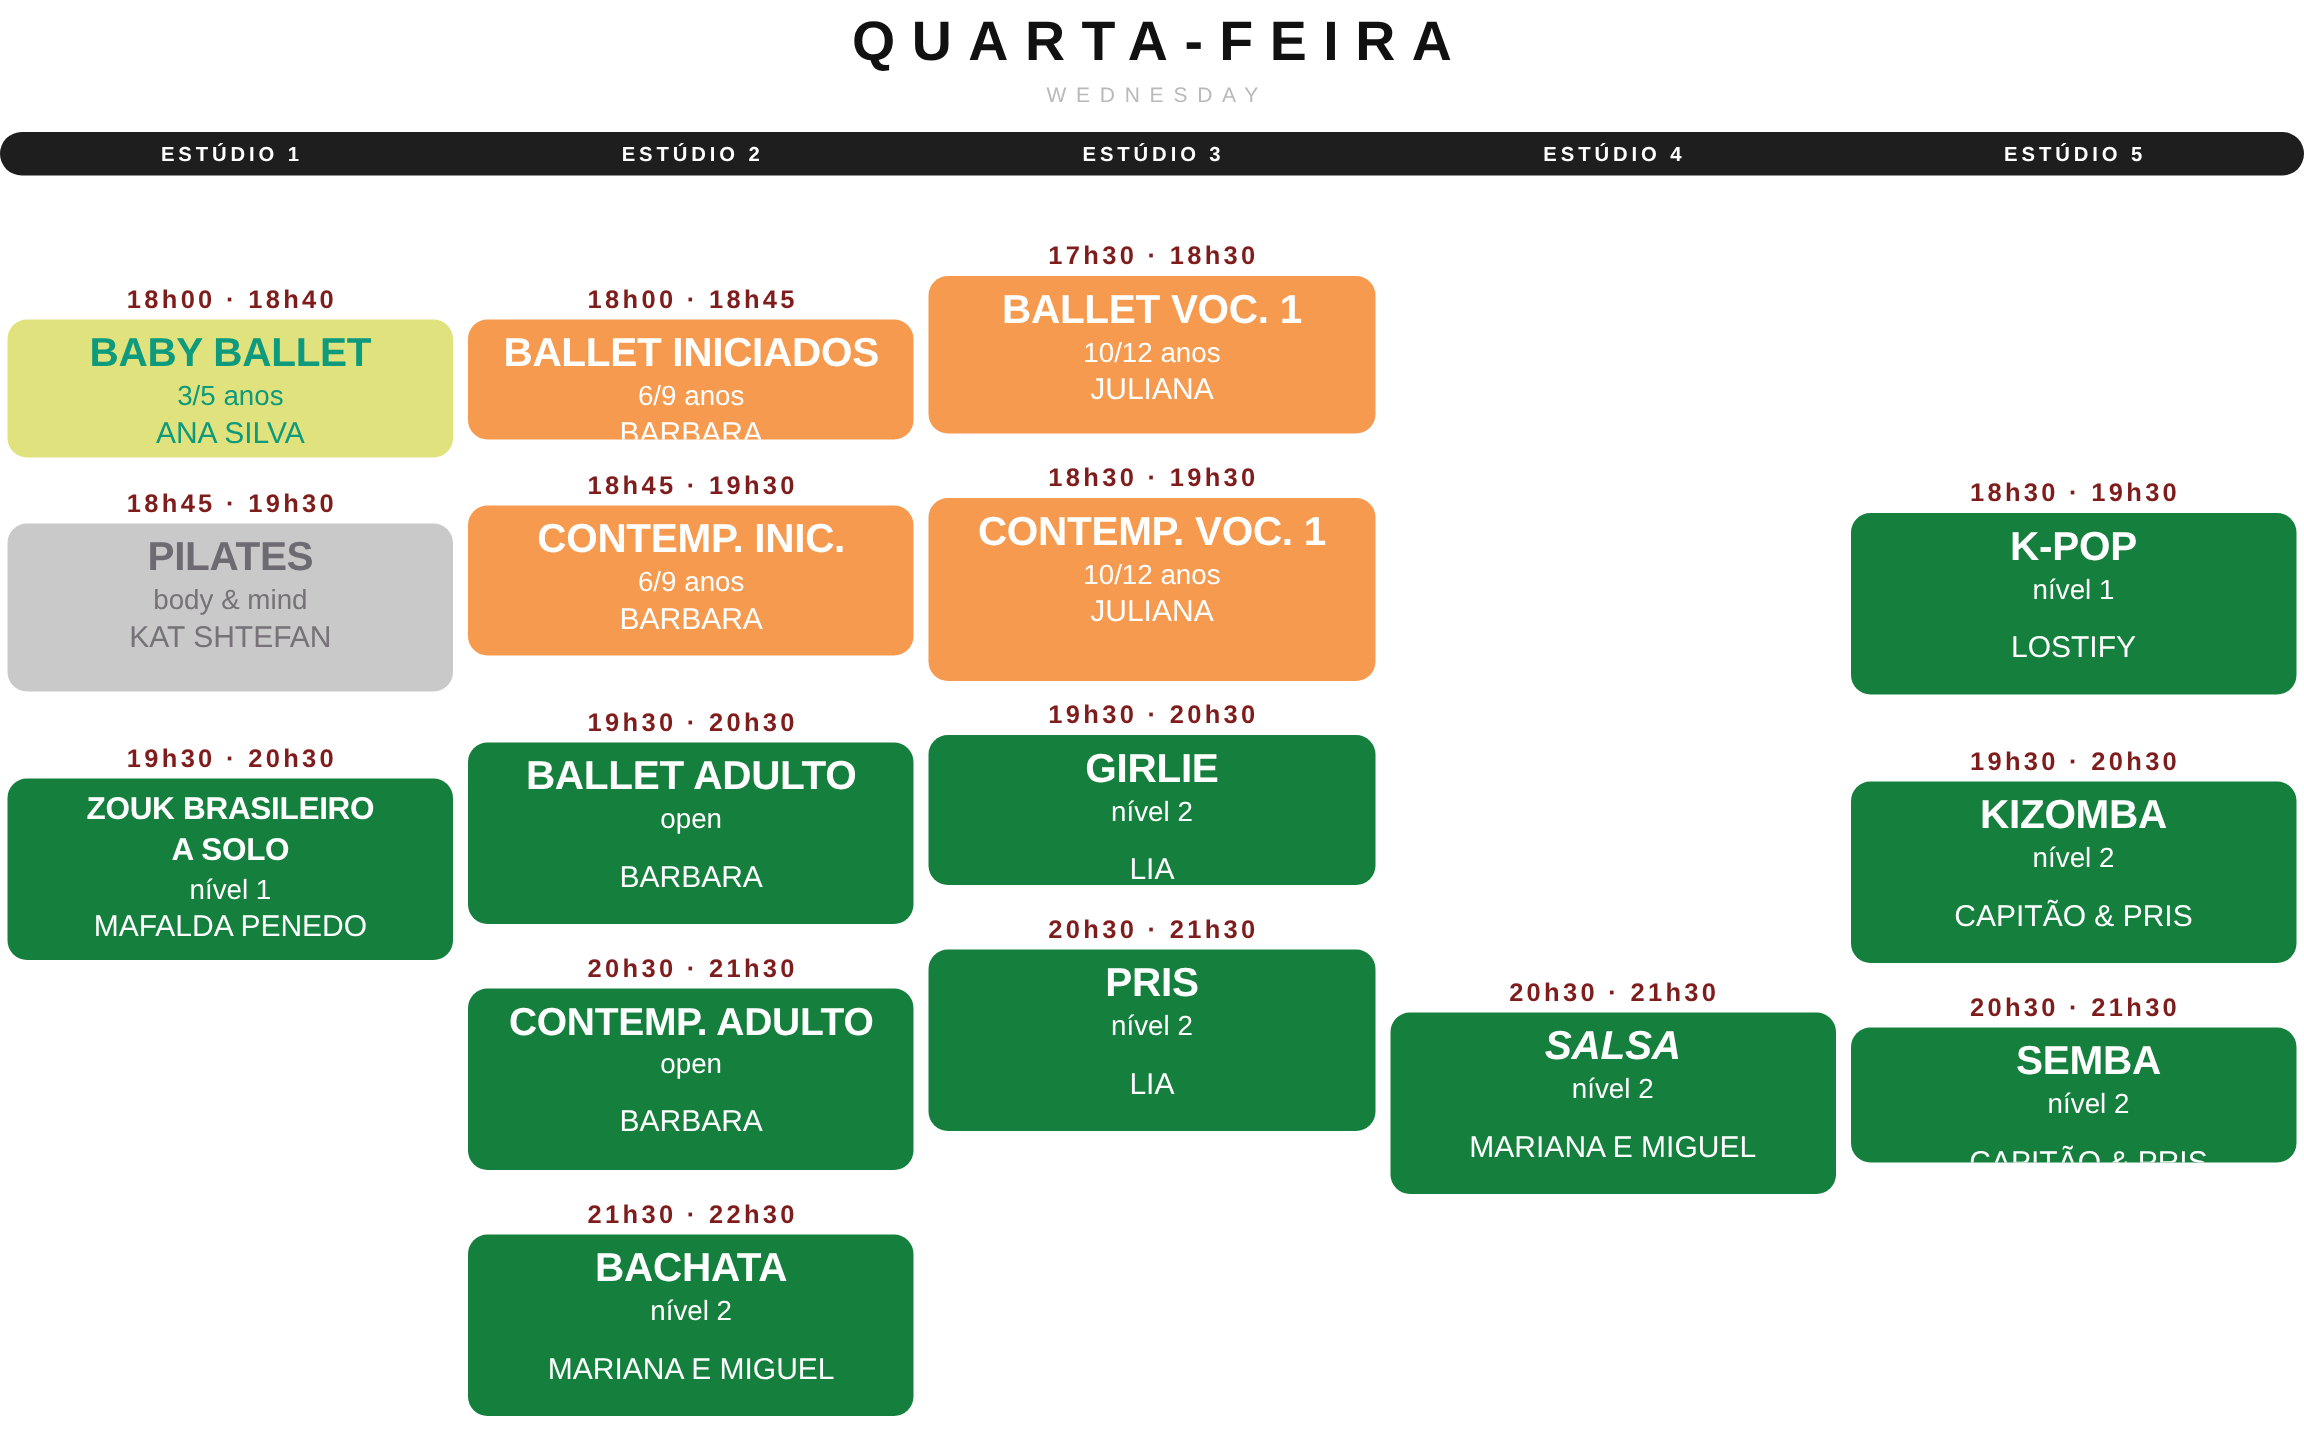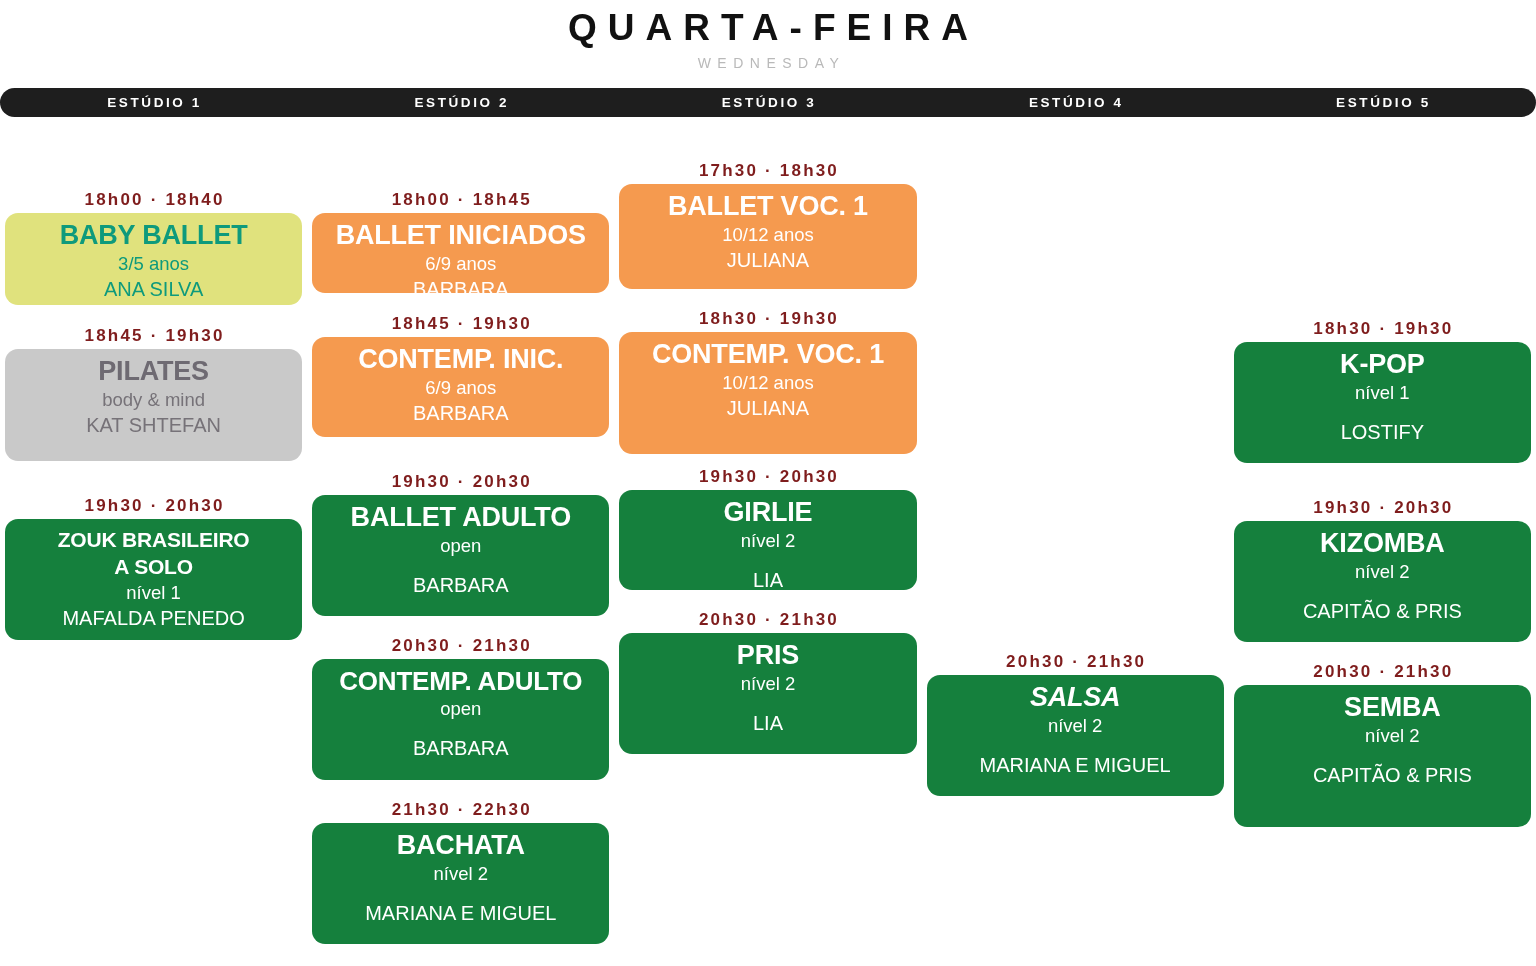--- a/index.html
+++ b/index.html
@@ -285,21 +285,21 @@
         <div class="slot-time">19h30 · 20h30</div>
         <div class="card t-purple" style="height: 121px;">
           <div class="card-title" style="font-size: 27px; line-height: 31px;">KIZOMBA</div>
           <div class="card-sub">nível 2</div>
           <div class="card-gap"></div>
           <div class="card-teacher">CAPITÃO &amp; PRIS</div>
         </div>
       </div>
       <div class="slot" style="margin-top: 17px;">
         <div class="slot-time">20h30 · 21h30</div>
-        <div class="card t-purple" style="height: 142px; padding-left: 28px;">
+        <div class="card t-purple" style="height: 90px; padding-left: 28px;">
           <div class="card-title" style="font-size: 27px; line-height: 31px;">SEMBA</div>
           <div class="card-sub">nível 2</div>
           <div class="card-gap"></div>
           <div class="card-teacher">CAPITÃO &amp; PRIS</div>
         </div>
       </div>
     </div>
   </div>
 
 </body></html>

